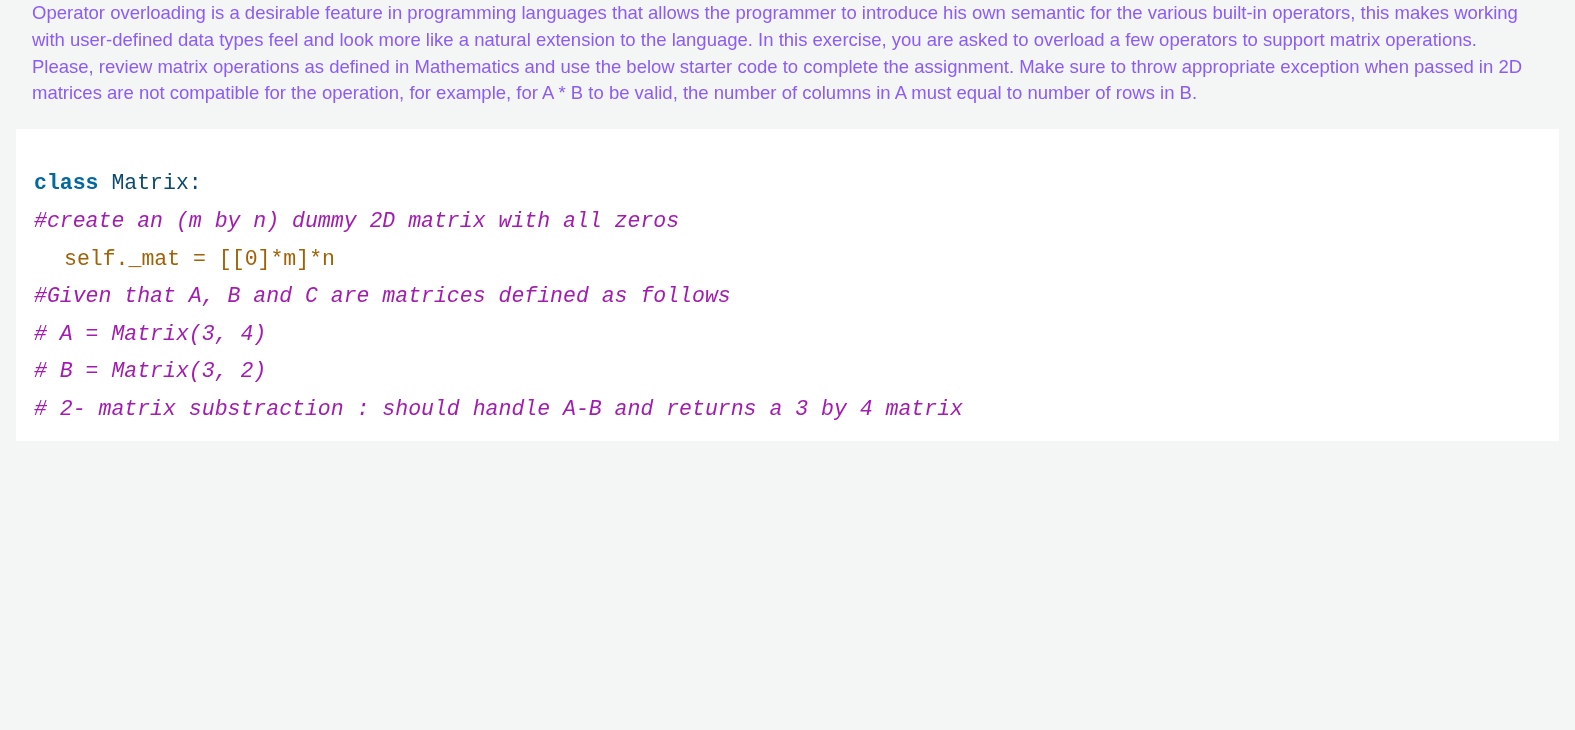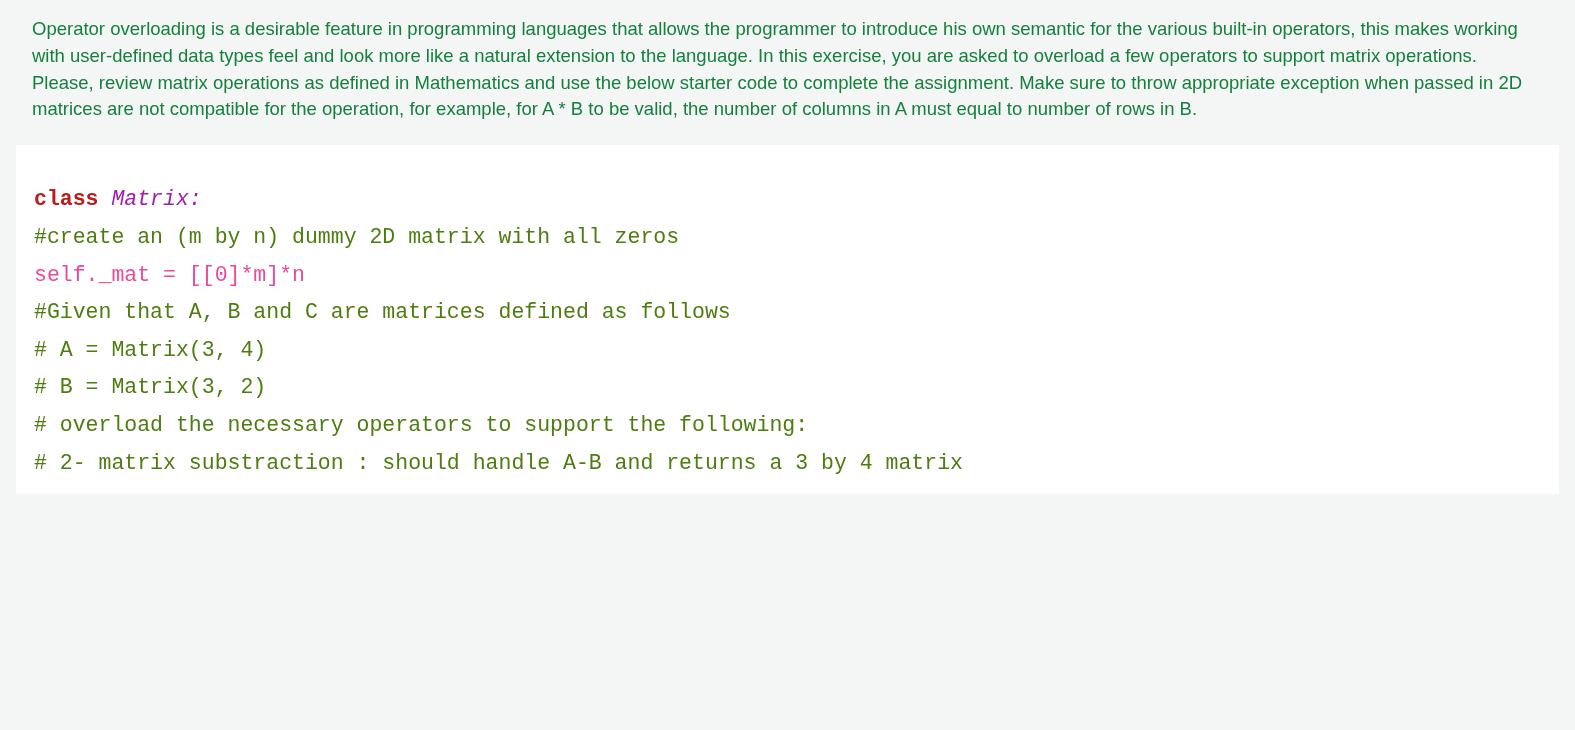--- a/index.html
+++ b/index.html
@@ -2,47 +2,46 @@
 <html><head>
   <meta charset="utf-8">
   <style>
     * { margin: 0; padding: 0; box-sizing: border-box; }
     body {
       background: #f4f5f5;
       font-family: "Segoe UI", "Helvetica Neue", Arial, sans-serif;
       width: 1575px;
     }
     .instructions {
-      padding: 16px 32px 18px 32px;
-      color: #15803d;
+      padding: 0 32px 18px 32px;
+      color: #8b5cf6;
       font-size: 18.5px;
       line-height: 1.45;
     }
     .code-panel {
       background: #ffffff;
       margin: 4px 16px 0 16px;
       padding: 36px 18px 12px 18px;
       font-family: "Courier New", Courier, monospace;
       font-size: 21.5px;
       line-height: 1.75;
     }
     .code-line { white-space: pre; }
-    .kw { color: #b91c1c; font-weight: bold; }
-    .plain { color: #a21caf; font-style: italic; }
-    .comment { color: #4d7c0f; }
-    .muted { color: #ec4899; }
+    .kw { color: #0369a1; font-weight: bold; }
+    .plain { color: #0c4a6e; }
+    .comment { color: #a21caf; font-style: italic; }
+    .muted { color: #a16207; margin-left: 30px; }
   </style>
 </head>
 <body>
 
 <div class="instructions">Operator overloading is a desirable feature in programming languages that allows the programmer to introduce his own semantic for the various built-in operators, this makes working with user-defined data types feel and look more like a natural extension to the language. In this exercise, you are asked to overload a few operators to support matrix operations. Please, review matrix operations as defined in Mathematics and use the below starter code to complete the assignment. Make sure to throw appropriate exception when passed in 2D matrices are not compatible for the operation, for example, for A * B to be valid, the number of columns in A must equal to number of rows in B.</div>
 
 <div class="code-panel">
   <div class="code-line"><span class="kw">class</span><span class="plain"> Matrix:</span></div>
   <div class="code-line comment">#create an (m by n) dummy 2D matrix with all zeros</div>
   <div class="code-line muted">self._mat = [[0]*m]*n</div>
   <div class="code-line"></div>
   <div class="code-line comment">#Given that A, B and C are matrices defined as follows</div>
   <div class="code-line comment"># A = Matrix(3, 4)</div>
   <div class="code-line comment"># B = Matrix(3, 2)</div>
-  <div class="code-line comment"># overload the necessary operators to support the following:</div>
   <div class="code-line comment"># 2- matrix substraction : should handle A-B and returns a 3 by 4 matrix</div>
 </div>
 
 </body></html>

